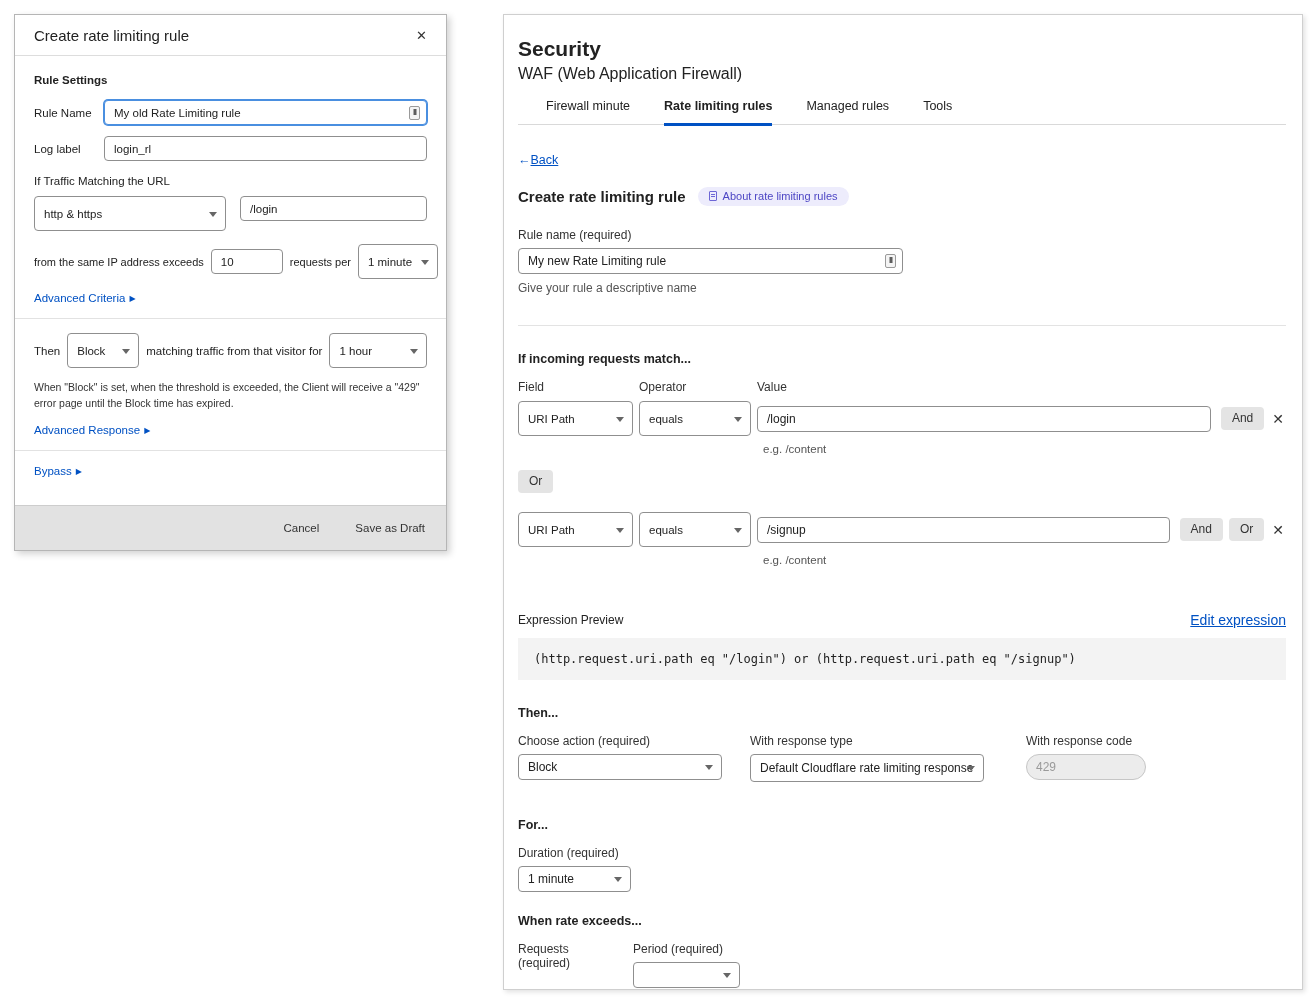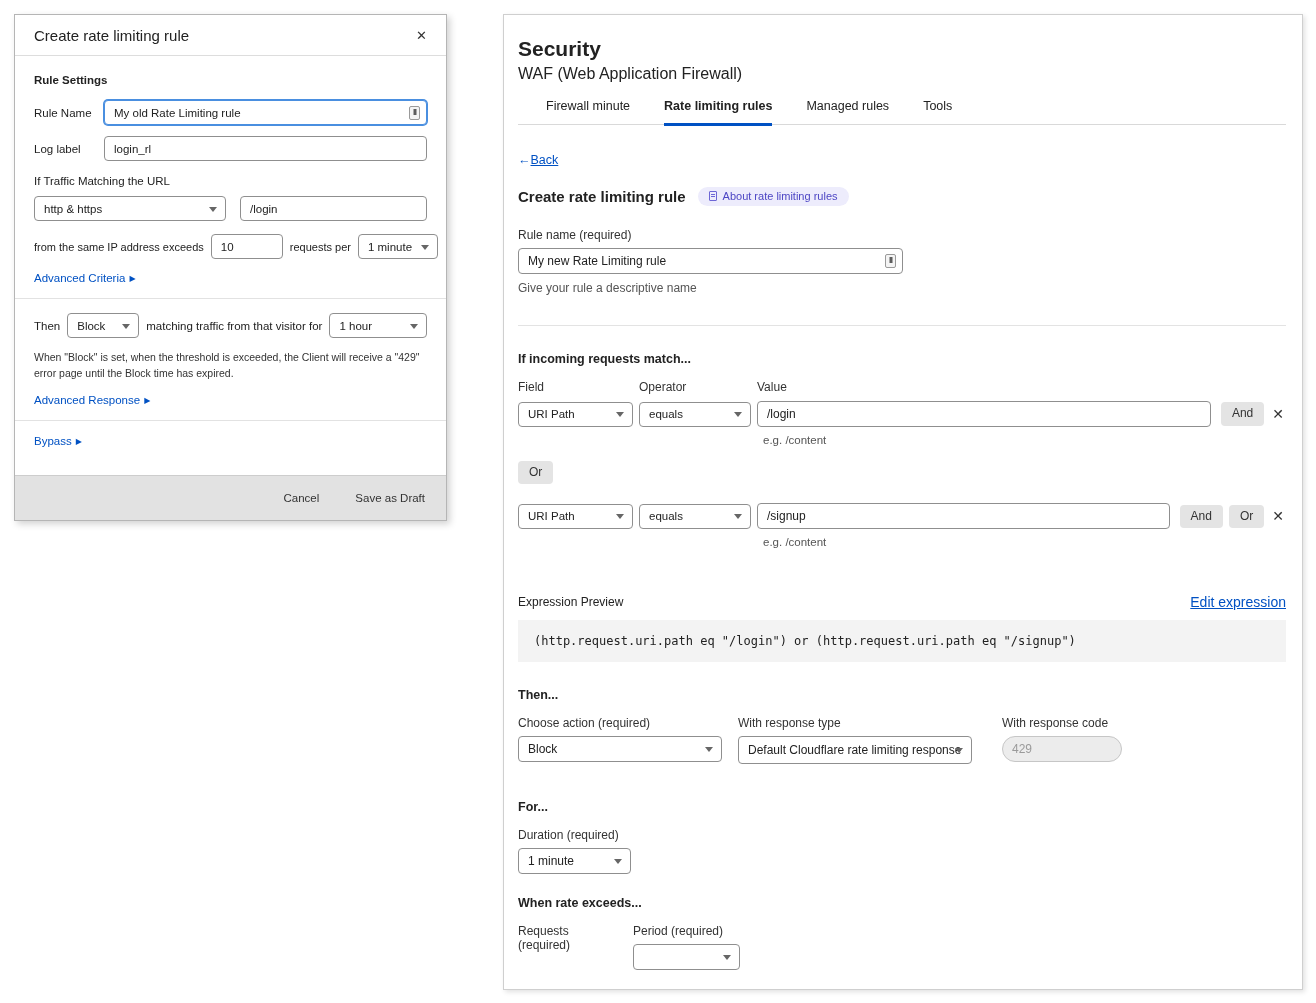--- a/index.html
+++ b/index.html
@@ -18,21 +18,21 @@
   .input-wrap { position:relative; }
   .autofill-icon {
     position:absolute; right:7px; top:50%; transform:translateY(-50%);
     width:11px; height:14px; border:1px solid #9a9a9a; border-radius:2px; background:#f4f4f4;
   }
   .autofill-icon::after {
     content:""; position:absolute; left:50%; top:2px; transform:translateX(-50%);
     width:3px; height:6px; background:#5d5d5d;
   }
   .select {
-    position:relative; height:25px; border:1px solid #8f8f8f; border-radius:4px;
+    position:relative; height:35px; border:1px solid #8f8f8f; border-radius:4px;
     font-size:11.5px; padding:0 22px 0 9px; display:flex; align-items:center;
     background:#fff; color:#222; cursor:pointer; white-space:nowrap; overflow:hidden;
   }
   .select::after {
     content:""; position:absolute; right:8px; top:50%; margin-top:-2px;
     border-left:4px solid transparent; border-right:4px solid transparent; border-top:5px solid #666;
   }
   .link { color:#0051c3; cursor:pointer; }
   .tri { display:inline-block; font-size:8px; margin-left:4px; position:relative; top:-1px; }
   .chip {
@@ -104,21 +104,21 @@
   .sel-op { width:112px; flex:none; }
   .val-wrap { flex:1; }
   .cond-helper { font-size:11.5px; color:#555; margin:7px 0 0 245px; }
   .or-row { margin:15px 0 19px; }
   .expr-head { display:flex; justify-content:space-between; align-items:center; font-size:12px; margin:46px 0 10px; }
   .expr-link { font-size:14px; text-decoration:underline; }
   .expr-box {
     background:#f3f3f3; padding:14px 16px; font-family:"DejaVu Sans Mono", monospace;
     font-size:12px; color:#222; white-space:nowrap; overflow:hidden;
   }
-  .col-row { display:flex; gap:16px; }
+  .col-row { display:flex; gap:28px; }
   .w-action { width:204px; } .w-resp { width:234px; } .w-code { width:120px; }
   .w-dur { width:113px; } .w-req { width:103px; } .w-per { width:107px; }
   .disabled-input { background:#ececec; border-color:#c6c6c6; color:#9a9a9a; padding-right:9px;border-radius:13px; }
   .mt-then { margin-top:26px; } .mt-for { margin-top:36px; } .mt-rate { margin-top:22px; }
 </style>
 </head>
 <body>
 
 <div class="dialog">
   <div class="dialog-header">

